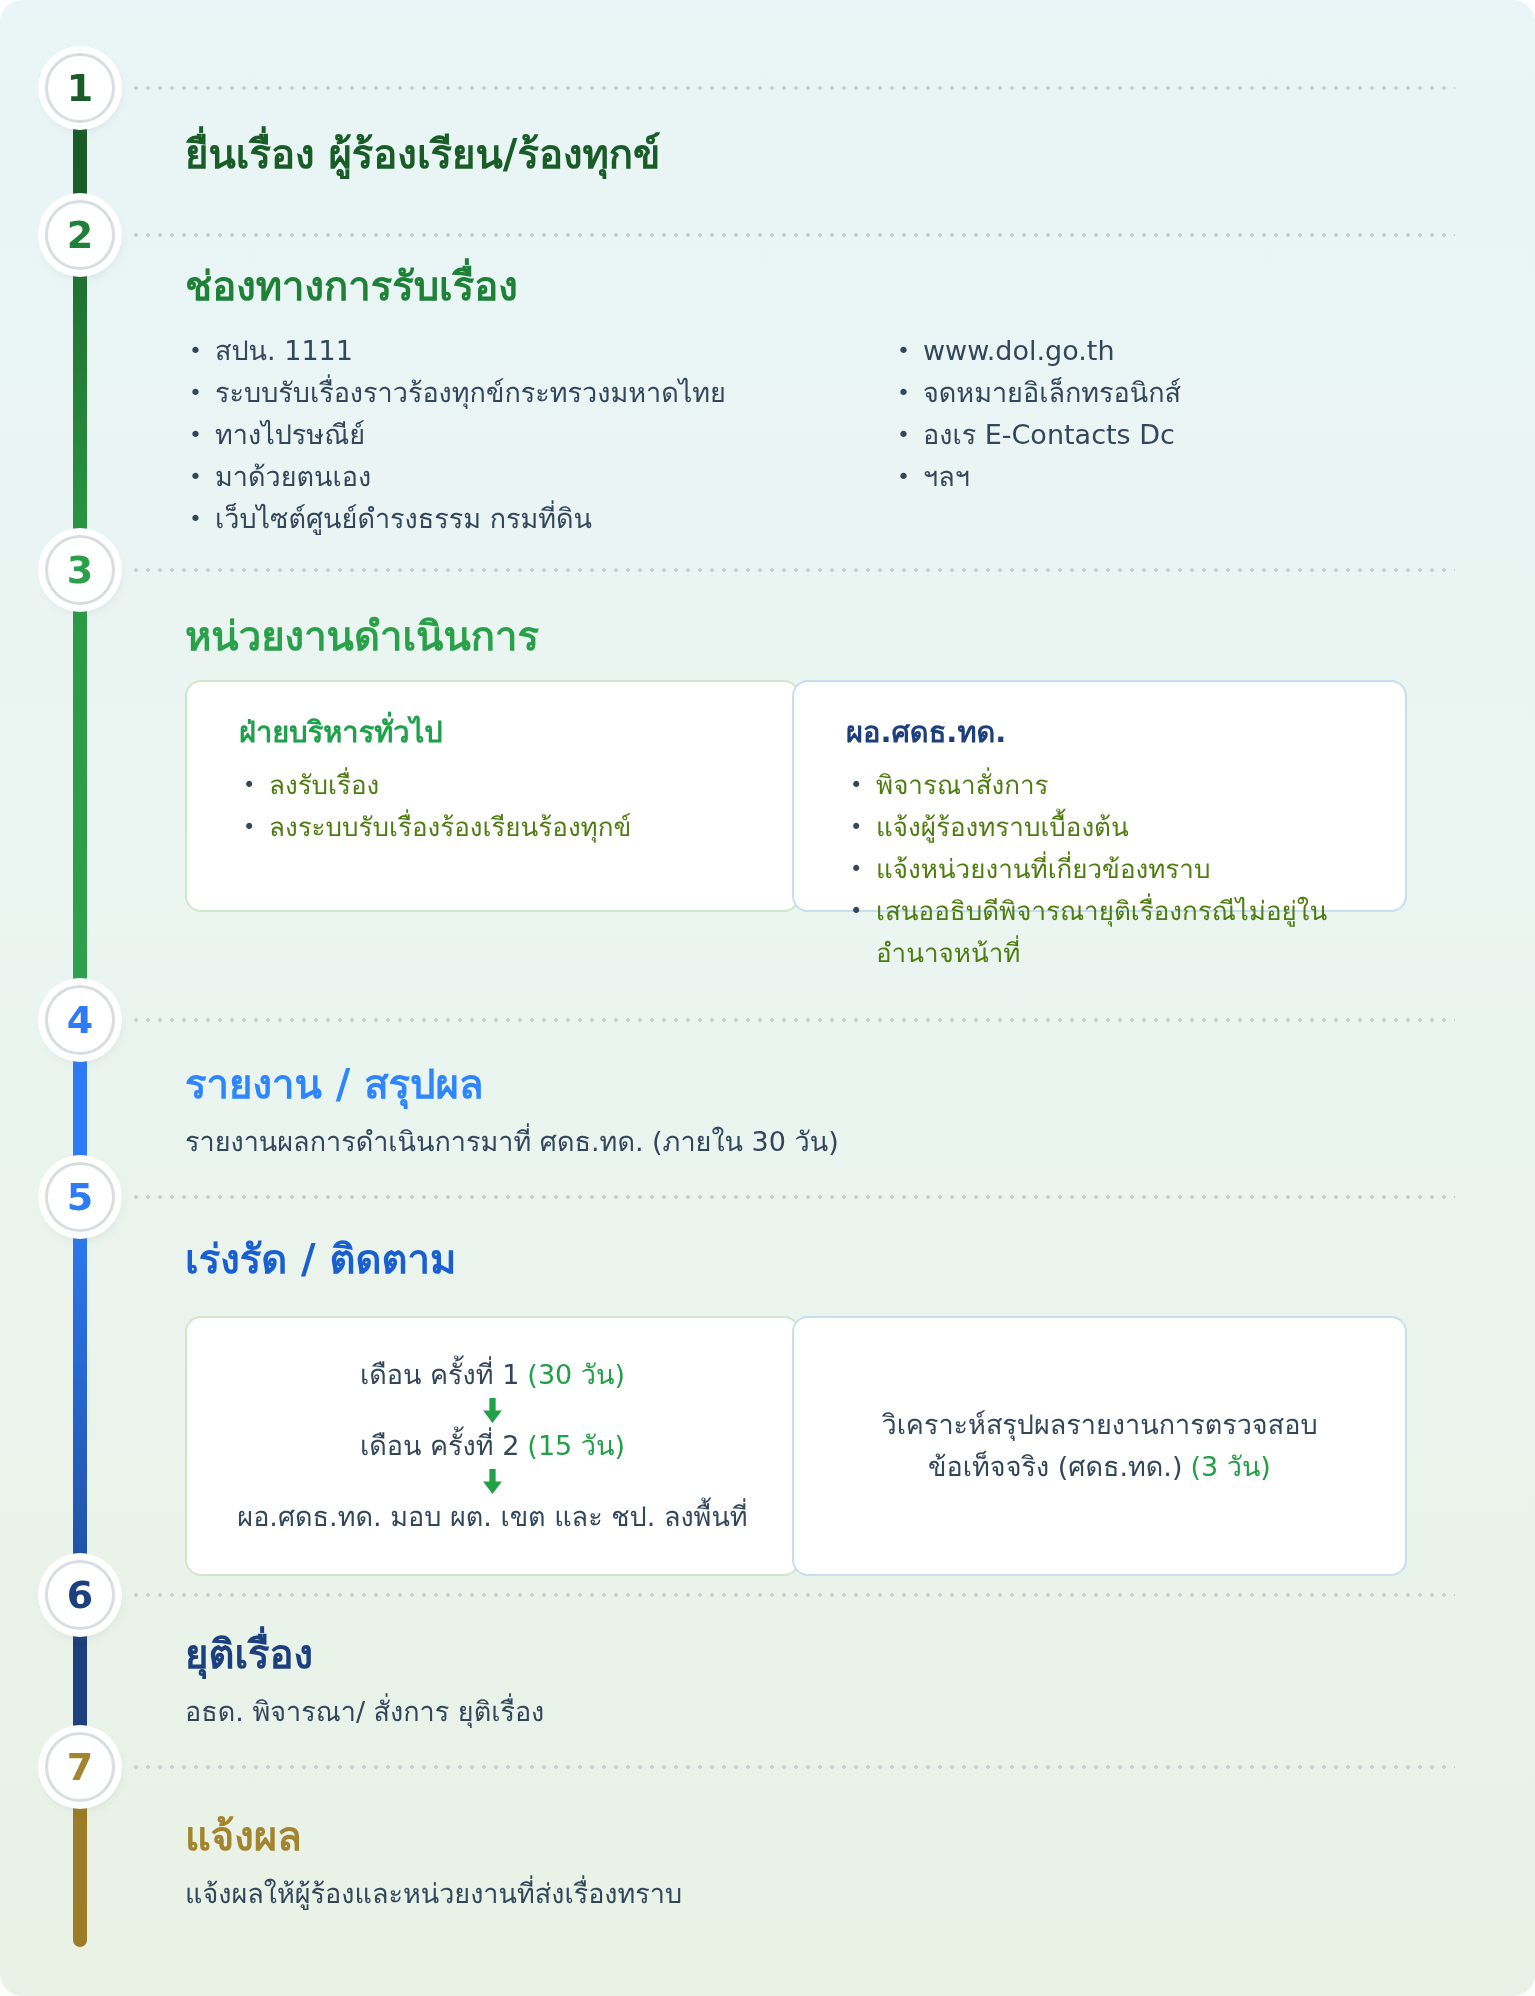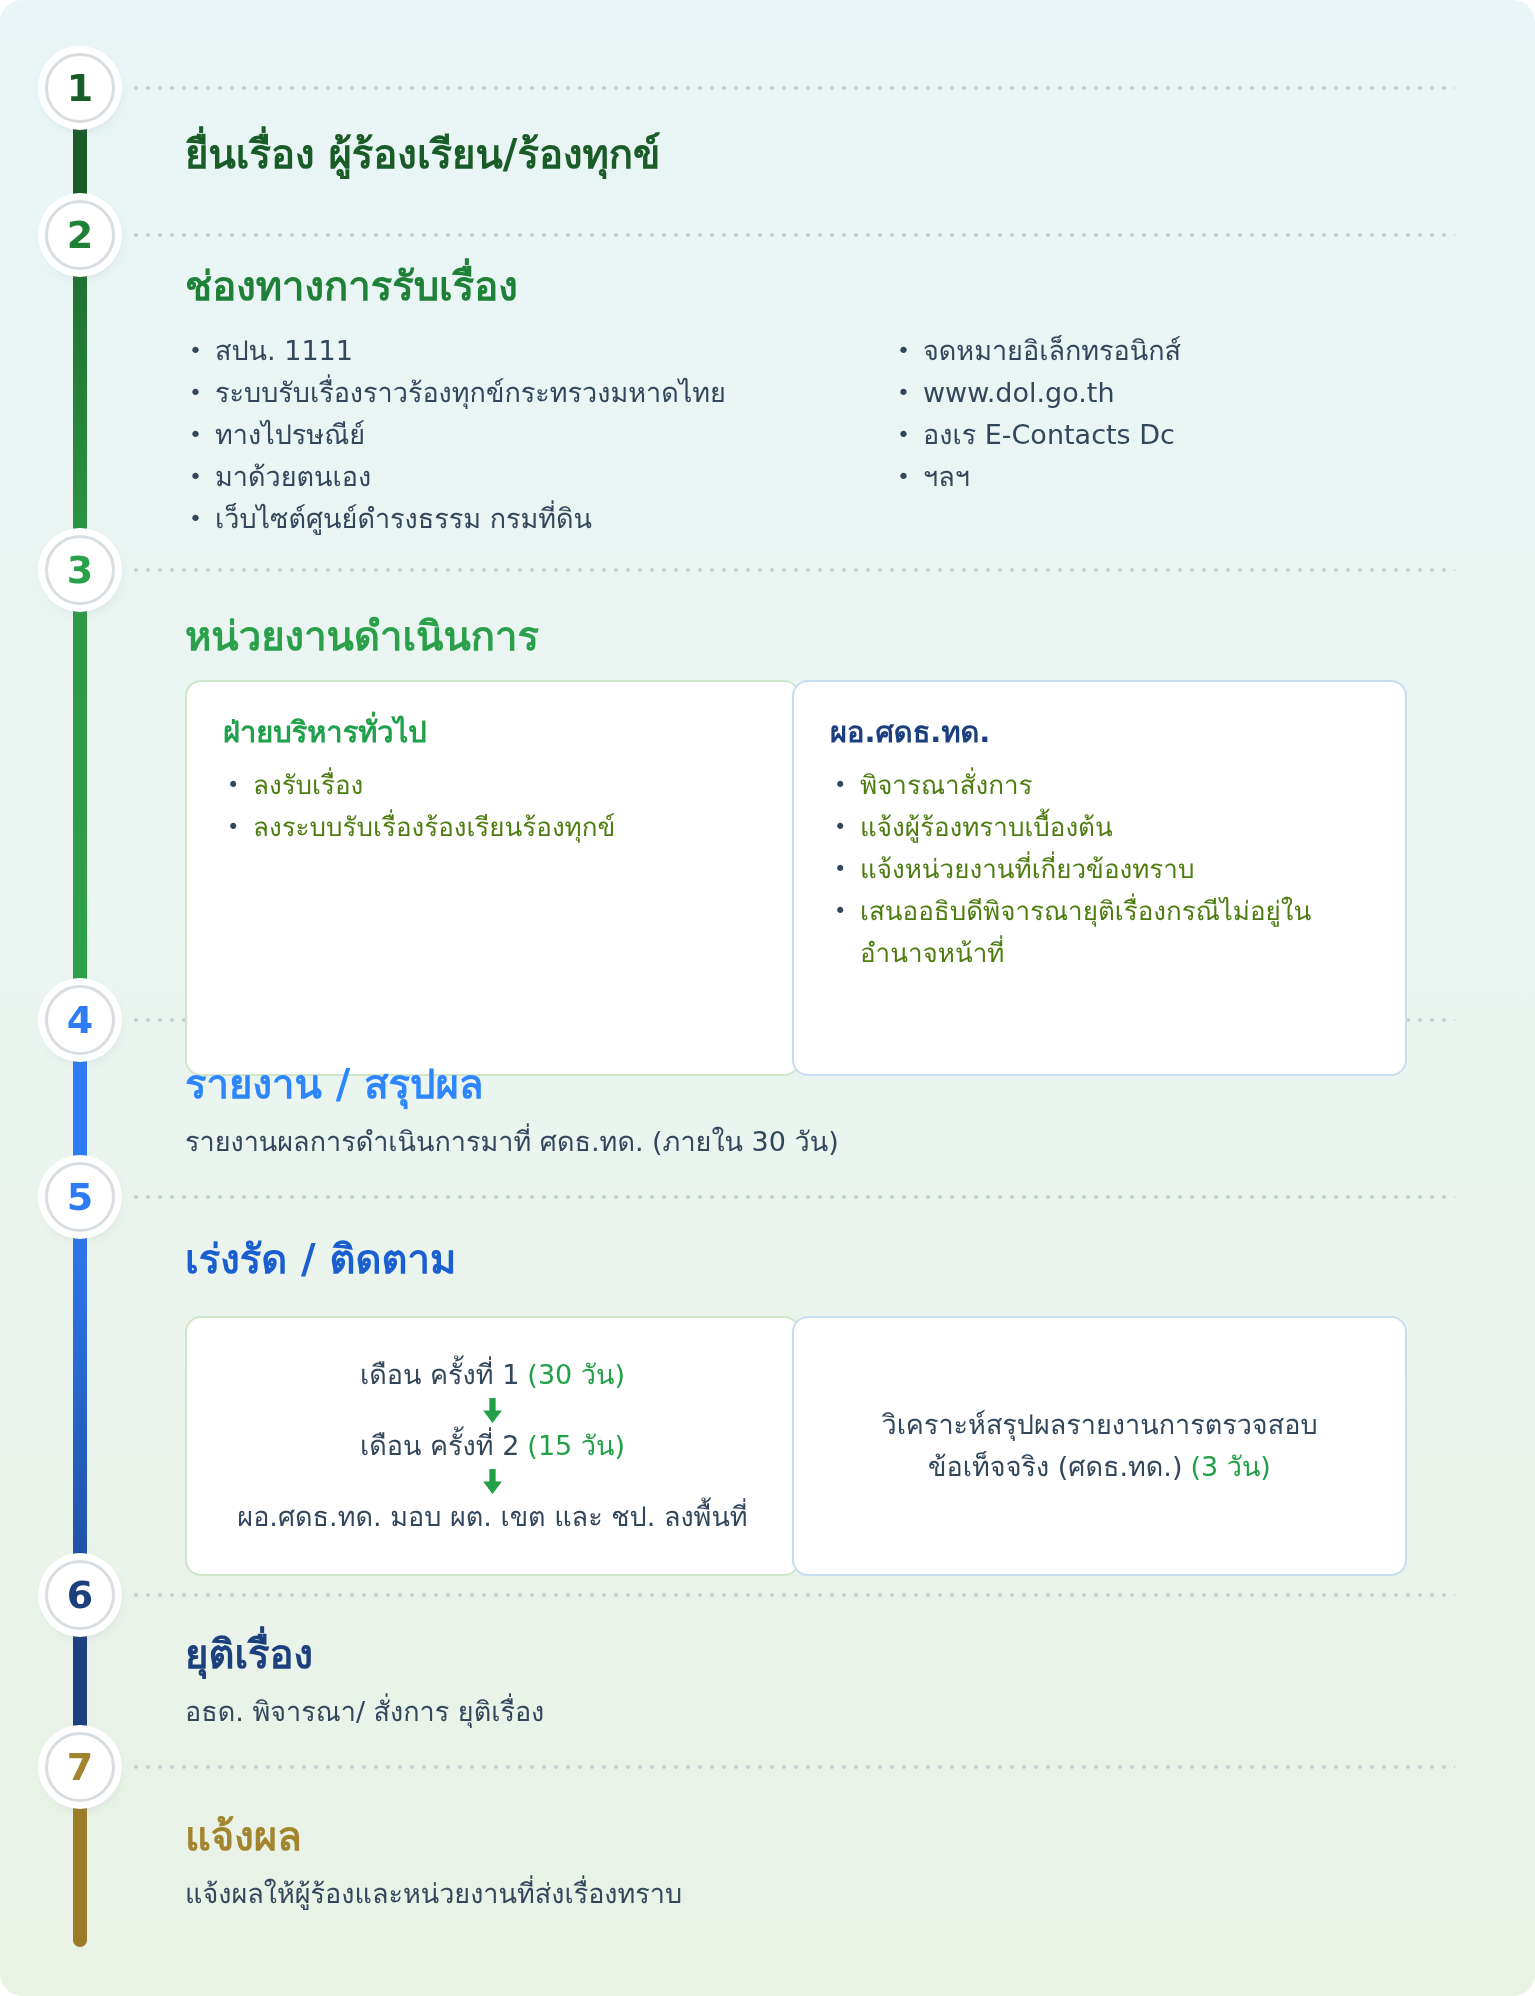--- a/index.html
+++ b/index.html
@@ -49,21 +49,21 @@
   }
   ul.blist li::before{
     content:"•";position:absolute;left:4px;top:0;color:#33475c;font-size:22px;line-height:42px;
   }
   .chan-left{top:330px;left:185px;width:690px;}
   .chan-right{top:330px;left:893px;width:560px;}
   .card{
     position:absolute;z-index:4;width:615px;background:#ffffff;border-radius:16px;
     box-sizing:border-box;
   }
-  .row3{top:680px;height:396px;padding:32px 36px;}
+  .row3{top:680px;height:232px;padding:32px 52px;}
   .card-green{border:2px solid #cfe6cb;}
   .card-blue{border:2px solid #c6ddf2;}
   .card-l{left:185px;} .card-r{left:792px;}
   .card-title{font-size:29px;font-weight:700;line-height:1.3;margin-bottom:12px;}
   .ct-green{color:#1fa04a;} .ct-navy{color:#1c3f7d;}
   .card ul{list-style:none;margin:0;padding:0;}
   .card ul li{position:relative;padding-left:30px;font-size:26px;line-height:42px;color:#4d7c0f;}
   .card ul li::before{content:"•";position:absolute;left:4px;top:0;font-size:21px;color:#33475c;line-height:42px;}
   .row5{top:1300px;height:260px;display:flex;flex-direction:column;align-items:center;justify-content:center;text-align:center;margin-top:16px;}
   .flow-line{font-size:27px;color:#33475c;line-height:40px;}
@@ -118,22 +118,22 @@
 
   <div class="title t2">ช่องทางการรับเรื่อง</div>
   <ul class="blist chan-left">
     <li>สปน. 1111</li>
     <li>ระบบรับเรื่องราวร้องทุกข์กระทรวงมหาดไทย</li>
     <li>ทางไปรษณีย์</li>
     <li>มาด้วยตนเอง</li>
     <li>เว็บไซต์ศูนย์ดำรงธรรม กรมที่ดิน</li>
   </ul>
   <ul class="blist chan-right">
+    <li>www.dol.go.th</li>
     <li>จดหมายอิเล็กทรอนิกส์</li>
-    <li>www.dol.go.th</li>
     <li>องเร E-Contacts Dc</li>
     <li>ฯลฯ</li>
   </ul>
 
   <div class="title t3">หน่วยงานดำเนินการ</div>
   <div class="card card-green card-l row3">
     <div class="card-title ct-green">ฝ่ายบริหารทั่วไป</div>
     <ul>
       <li>ลงรับเรื่อง</li>
       <li>ลงระบบรับเรื่องร้องเรียนร้องทุกข์</li>

